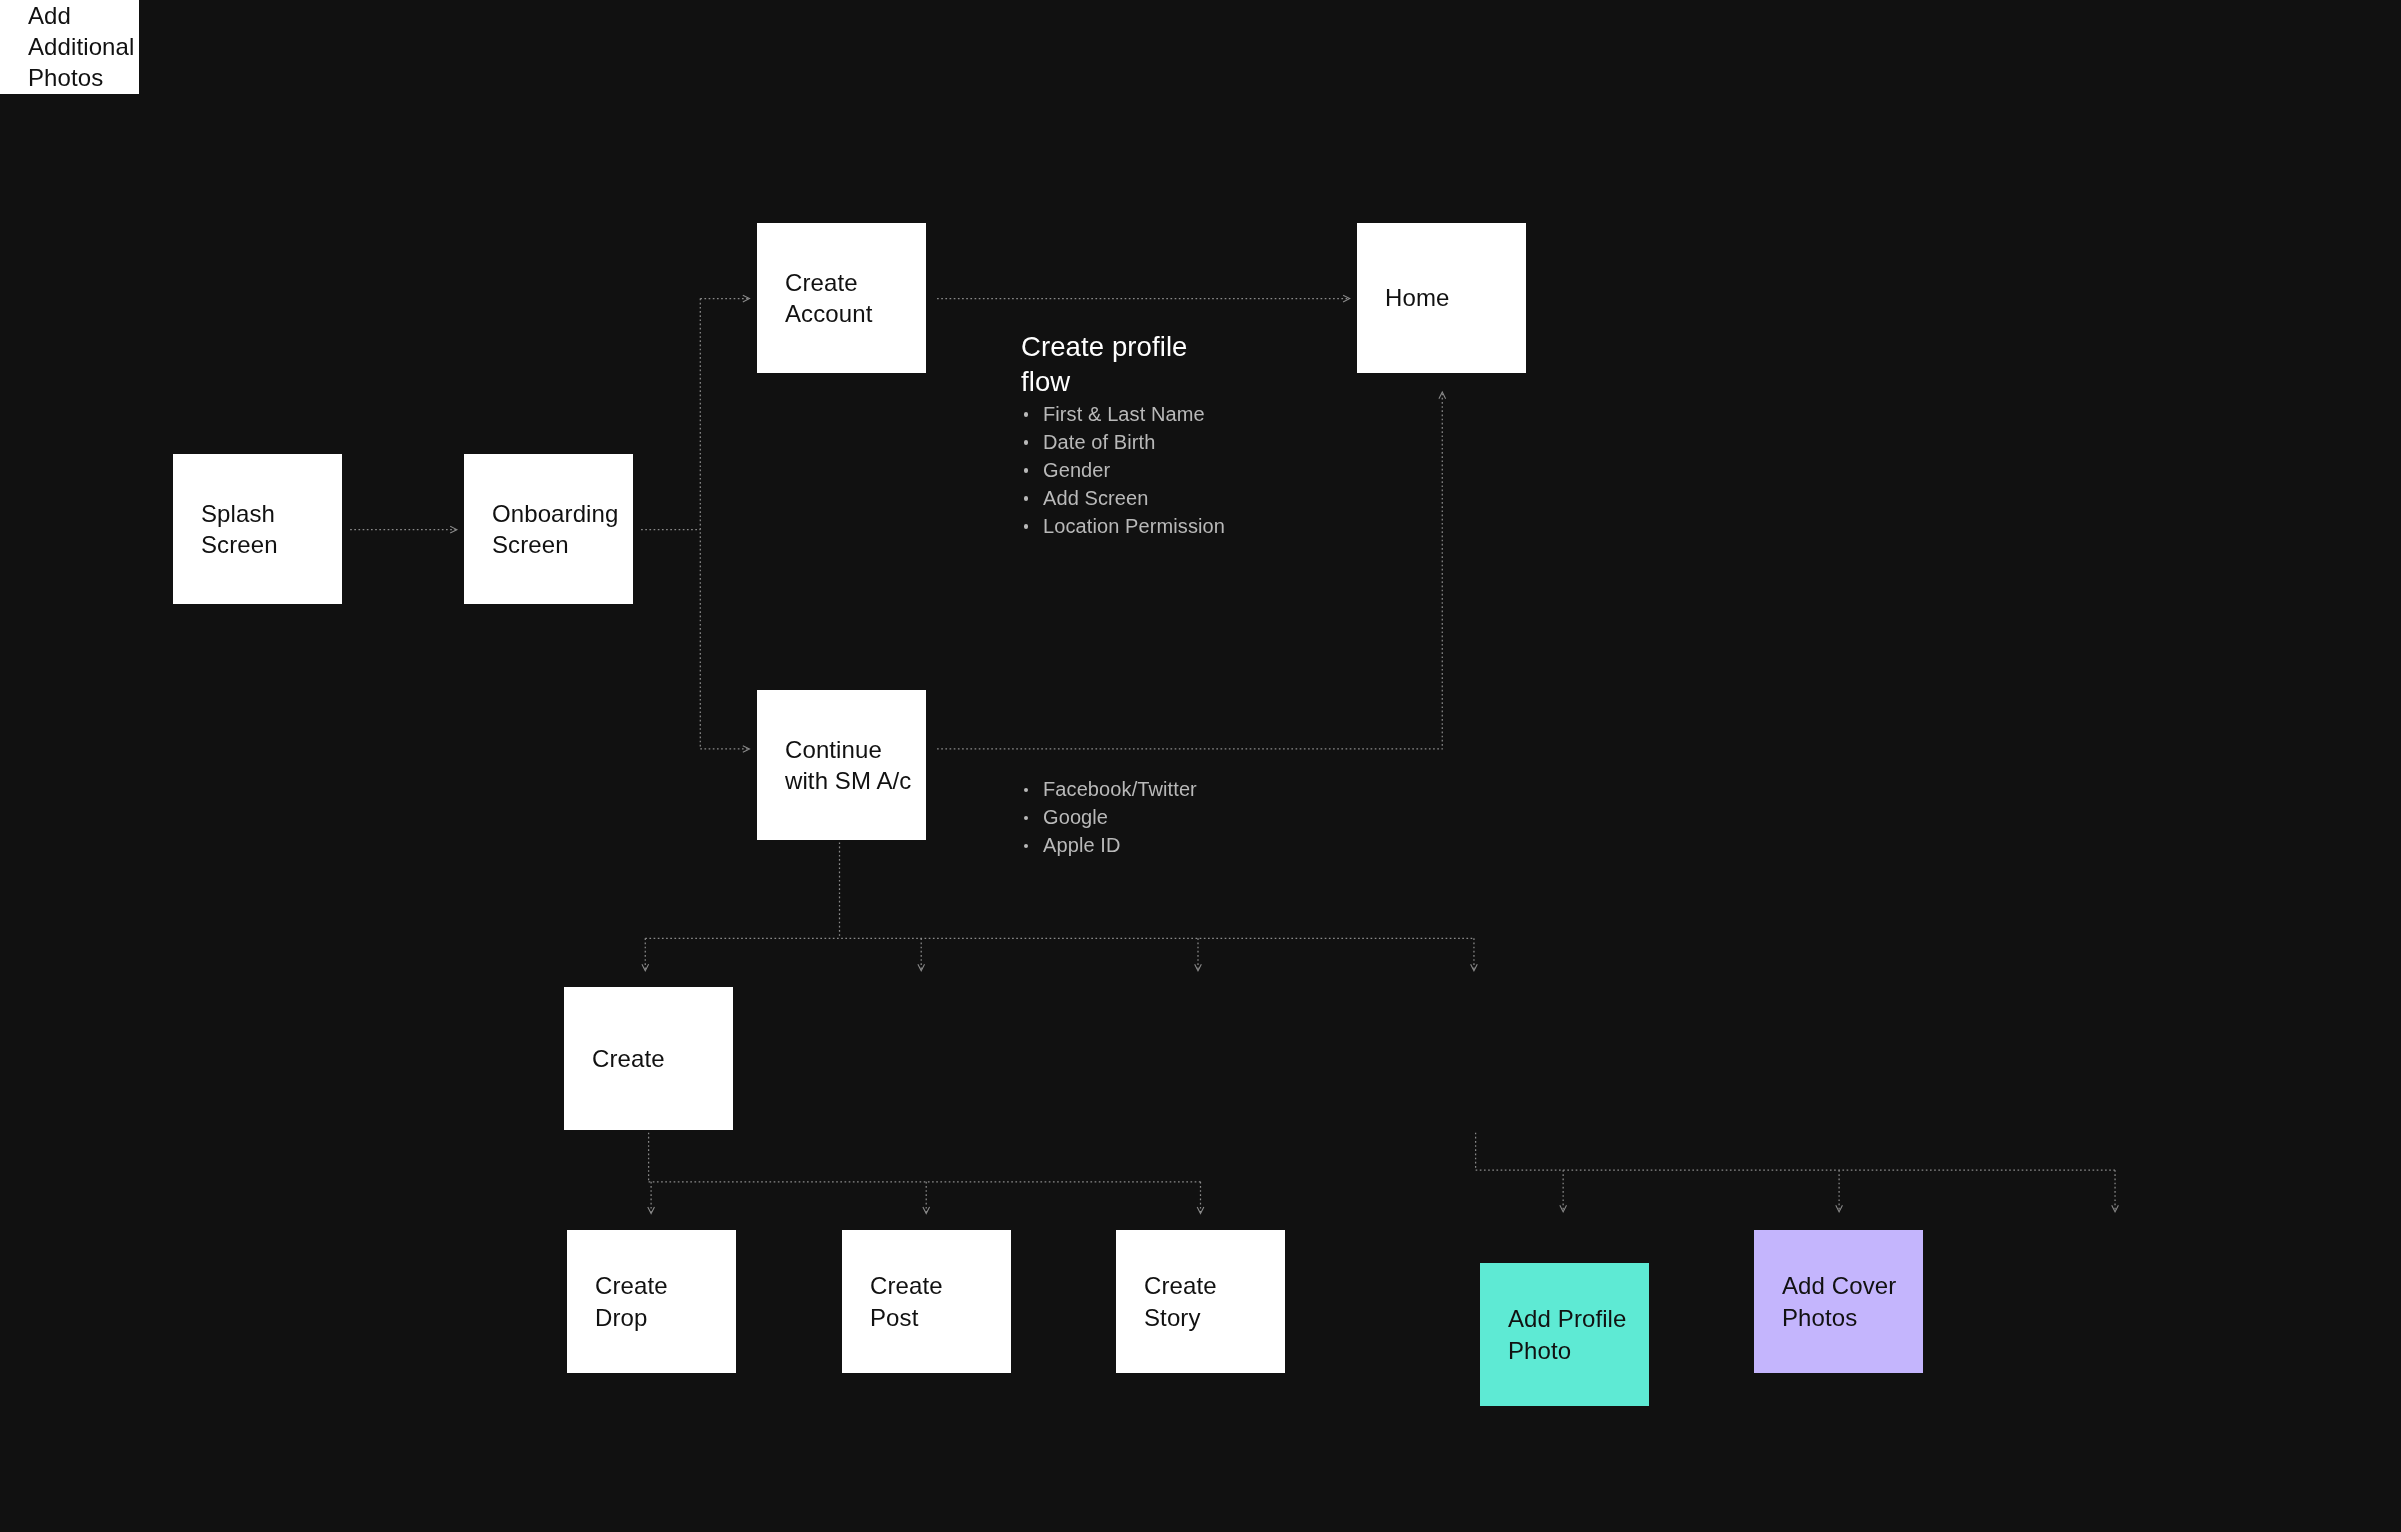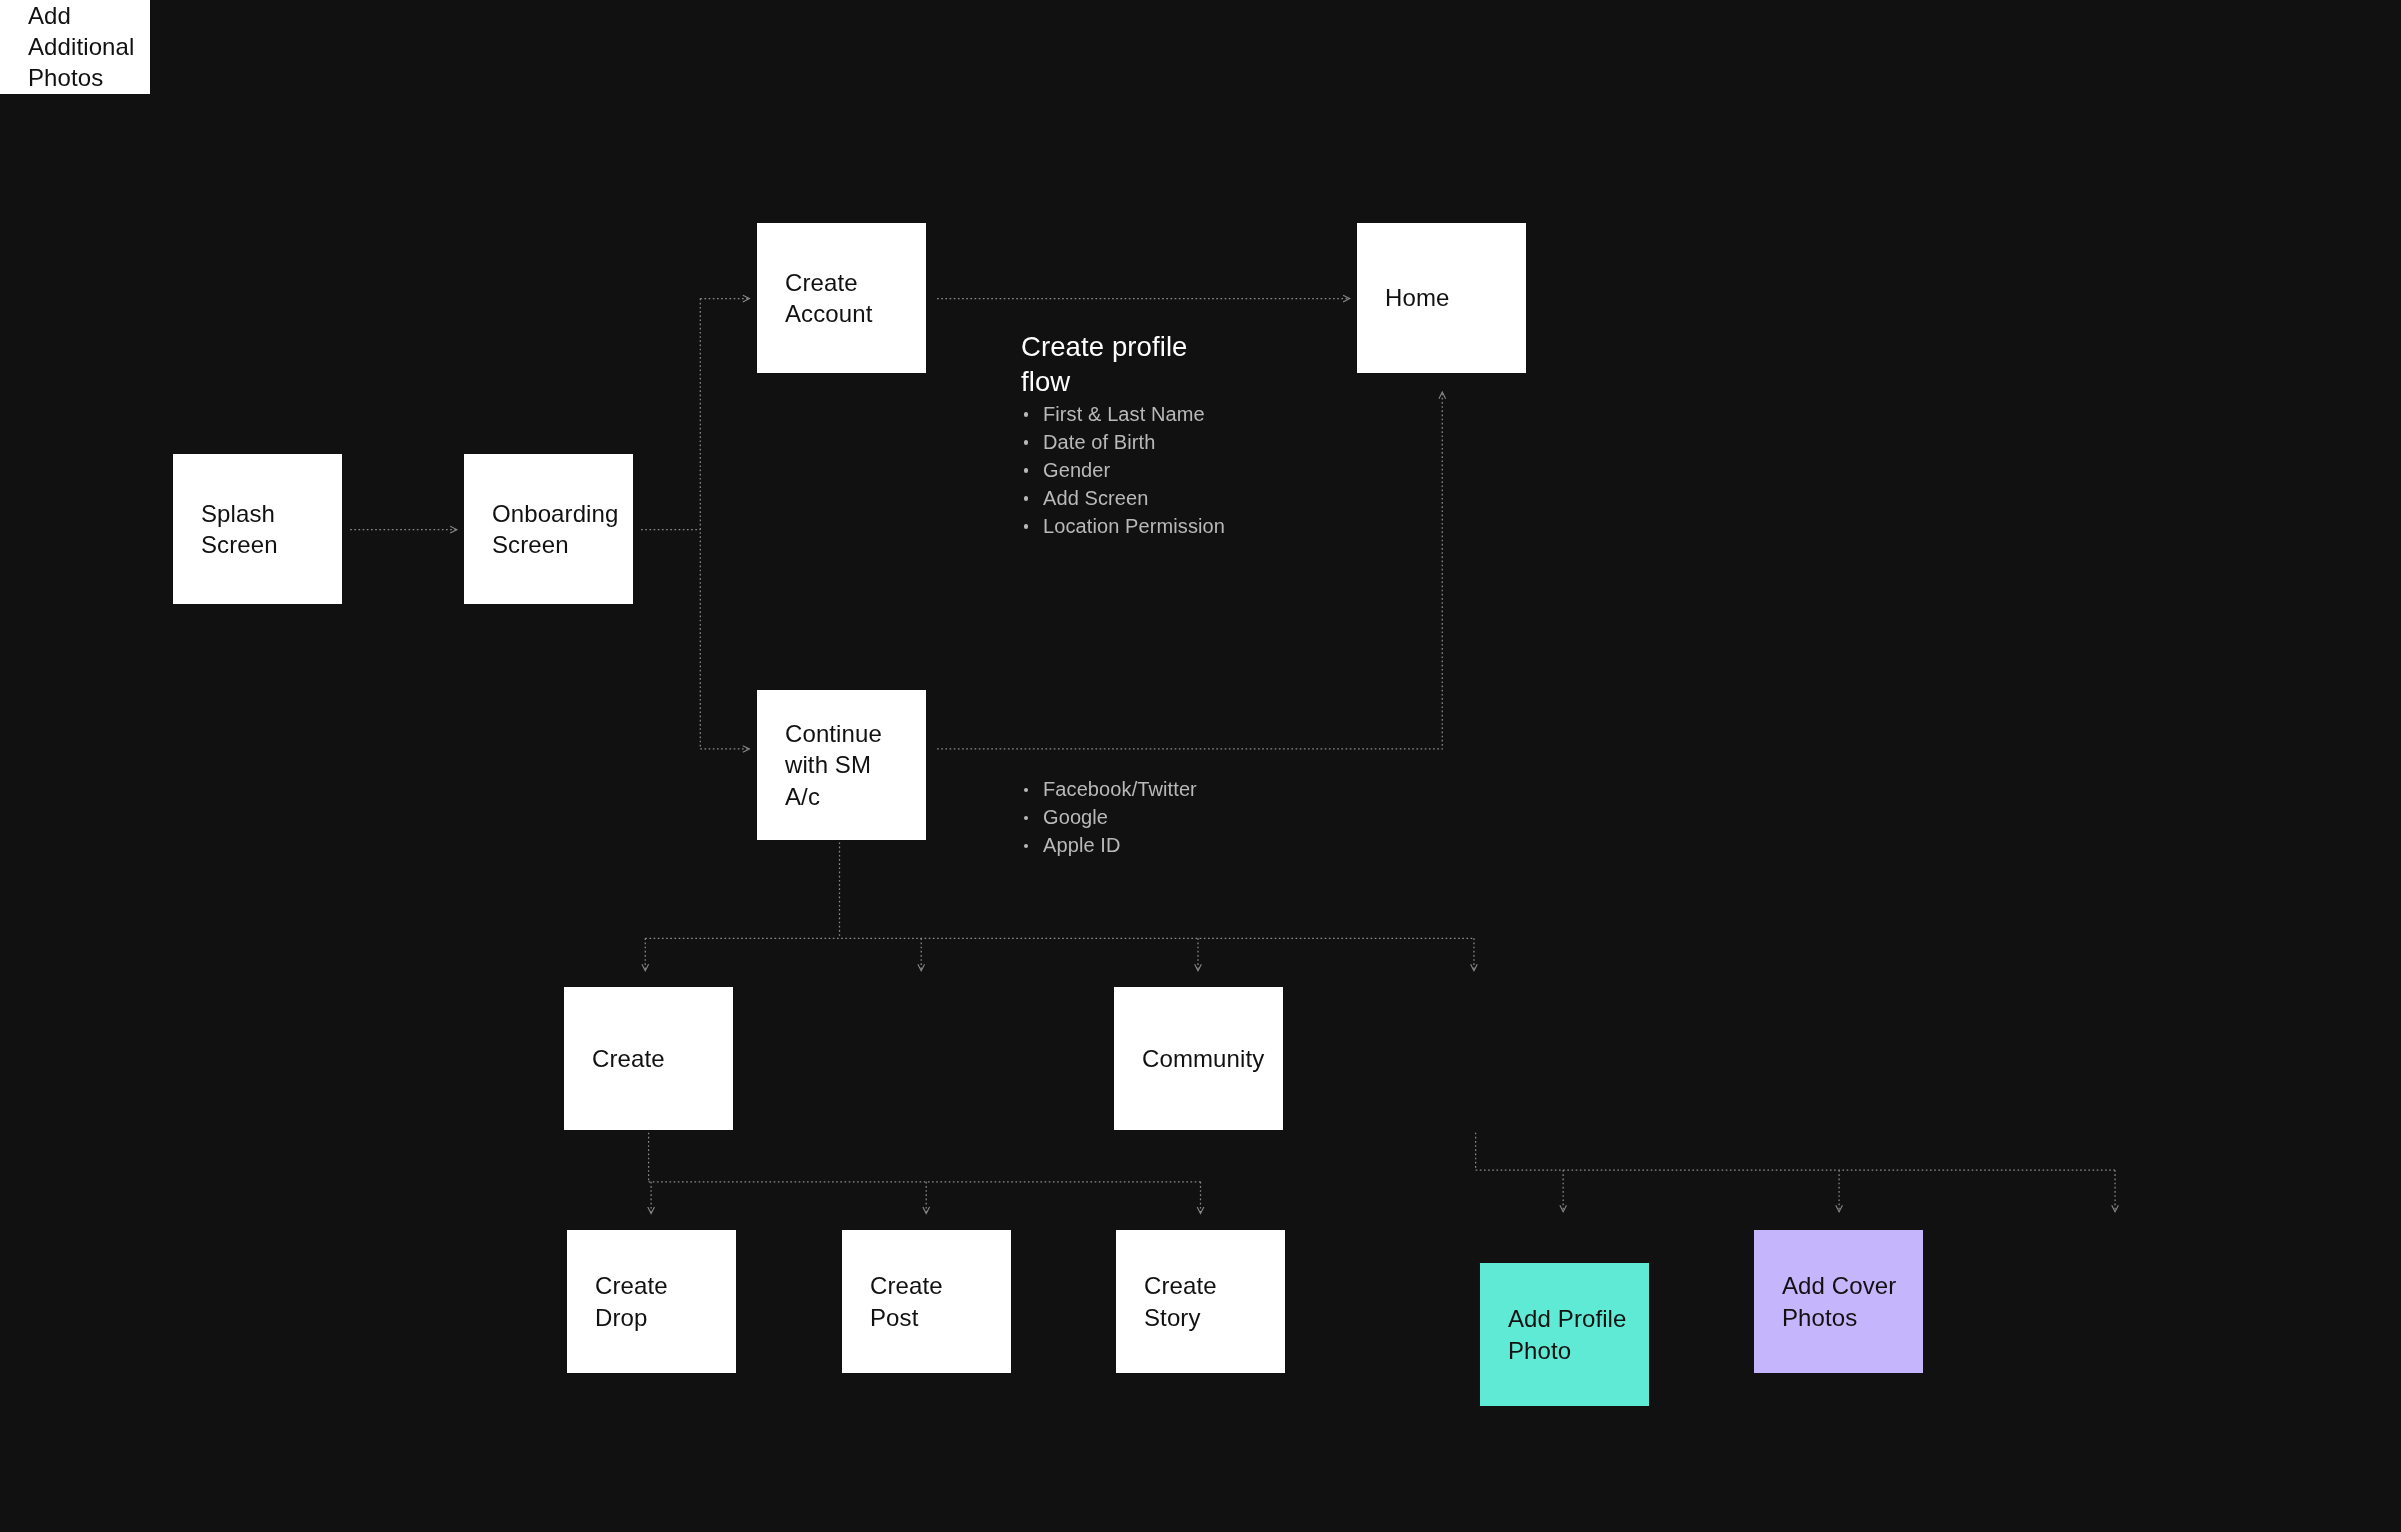--- a/index.html
+++ b/index.html
@@ -29,21 +29,21 @@
     pointer-events: none;
   }
   .node {
     position: absolute;
     background: #ffffff;
     color: #111111;
     display: flex;
     align-items: center;
     box-sizing: border-box;
     padding-left: 28px;
-    padding-right: 16px;
+    padding-right: 5px;
   }
   .node .node-label {
     font-size: 24px;
     line-height: 1.30;
     font-weight: 400;
     letter-spacing: 0.1px;
     color: #111111;
     white-space: pre-line;
   }
   .annot {
@@ -152,23 +152,20 @@
   <div class="node" style="left: 1357px; top: 223px; width: 169px; height: 150px; background: rgb(255, 255, 255); color: rgb(17, 17, 17);">
     <span class="node-label">Home</span>
   </div>
   <div class="node" style="left: 757px; top: 682px; width: 169px; height: 150px; background: rgb(255, 255, 255); color: rgb(17, 17, 17); margin-top: 8px;">
     <span class="node-label">Continue
 with SM A/c</span>
   </div>
   <div class="node" style="left: 564px; top: 987px; width: 169px; height: 143px; background: rgb(255, 255, 255); color: rgb(17, 17, 17);">
     <span class="node-label">Create</span>
   </div>
-  <div class="node" style="left: 1114px; top: 987px; width: 169px; height: 143px; background: rgb(255, 255, 255); color: rgb(17, 17, 17);">
-    <span class="node-label">Community</span>
-  </div>
   <div class="node" style="left: 567px; top: 1230px; width: 169px; height: 143px; background: rgb(255, 255, 255); color: rgb(17, 17, 17);">
     <span class="node-label">Create
 Drop</span>
   </div>
   <div class="node" style="left: 842px; top: 1230px; width: 169px; height: 143px; background: rgb(255, 255, 255); color: rgb(17, 17, 17);">
     <span class="node-label">Create
 Post</span>
   </div>
   <div class="node" style="left: 1116px; top: 1230px; width: 169px; height: 143px; background: rgb(255, 255, 255); color: rgb(17, 17, 17);">
     <span class="node-label">Create

